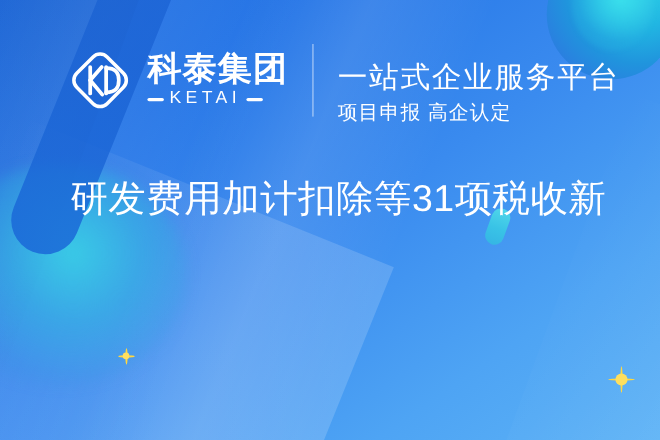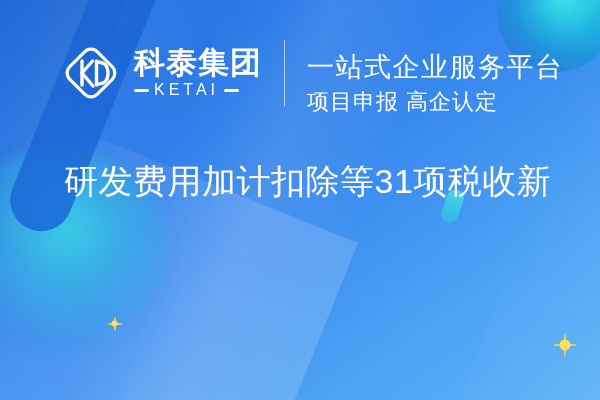--- a/index.html
+++ b/index.html
@@ -165,21 +165,21 @@
   .tagline { display: flex; flex-direction: column; justify-content: center; margin-top: 21px; }
   .tagline-main {
     color: #ffffff;
     font-size: 27px;
     letter-spacing: 1.5px;
     line-height: 1.18;
     white-space: nowrap;
   }
   .tagline-sub {
     color: #ffffff;
-    font-size: 22px;
+    font-size: 18px;
     letter-spacing: 1px;
     margin-top: 5px;
     line-height: 1.15;
     white-space: nowrap;
   }
 
   
   .headline {
     position: absolute;
     left: 64px; top: 156px;

